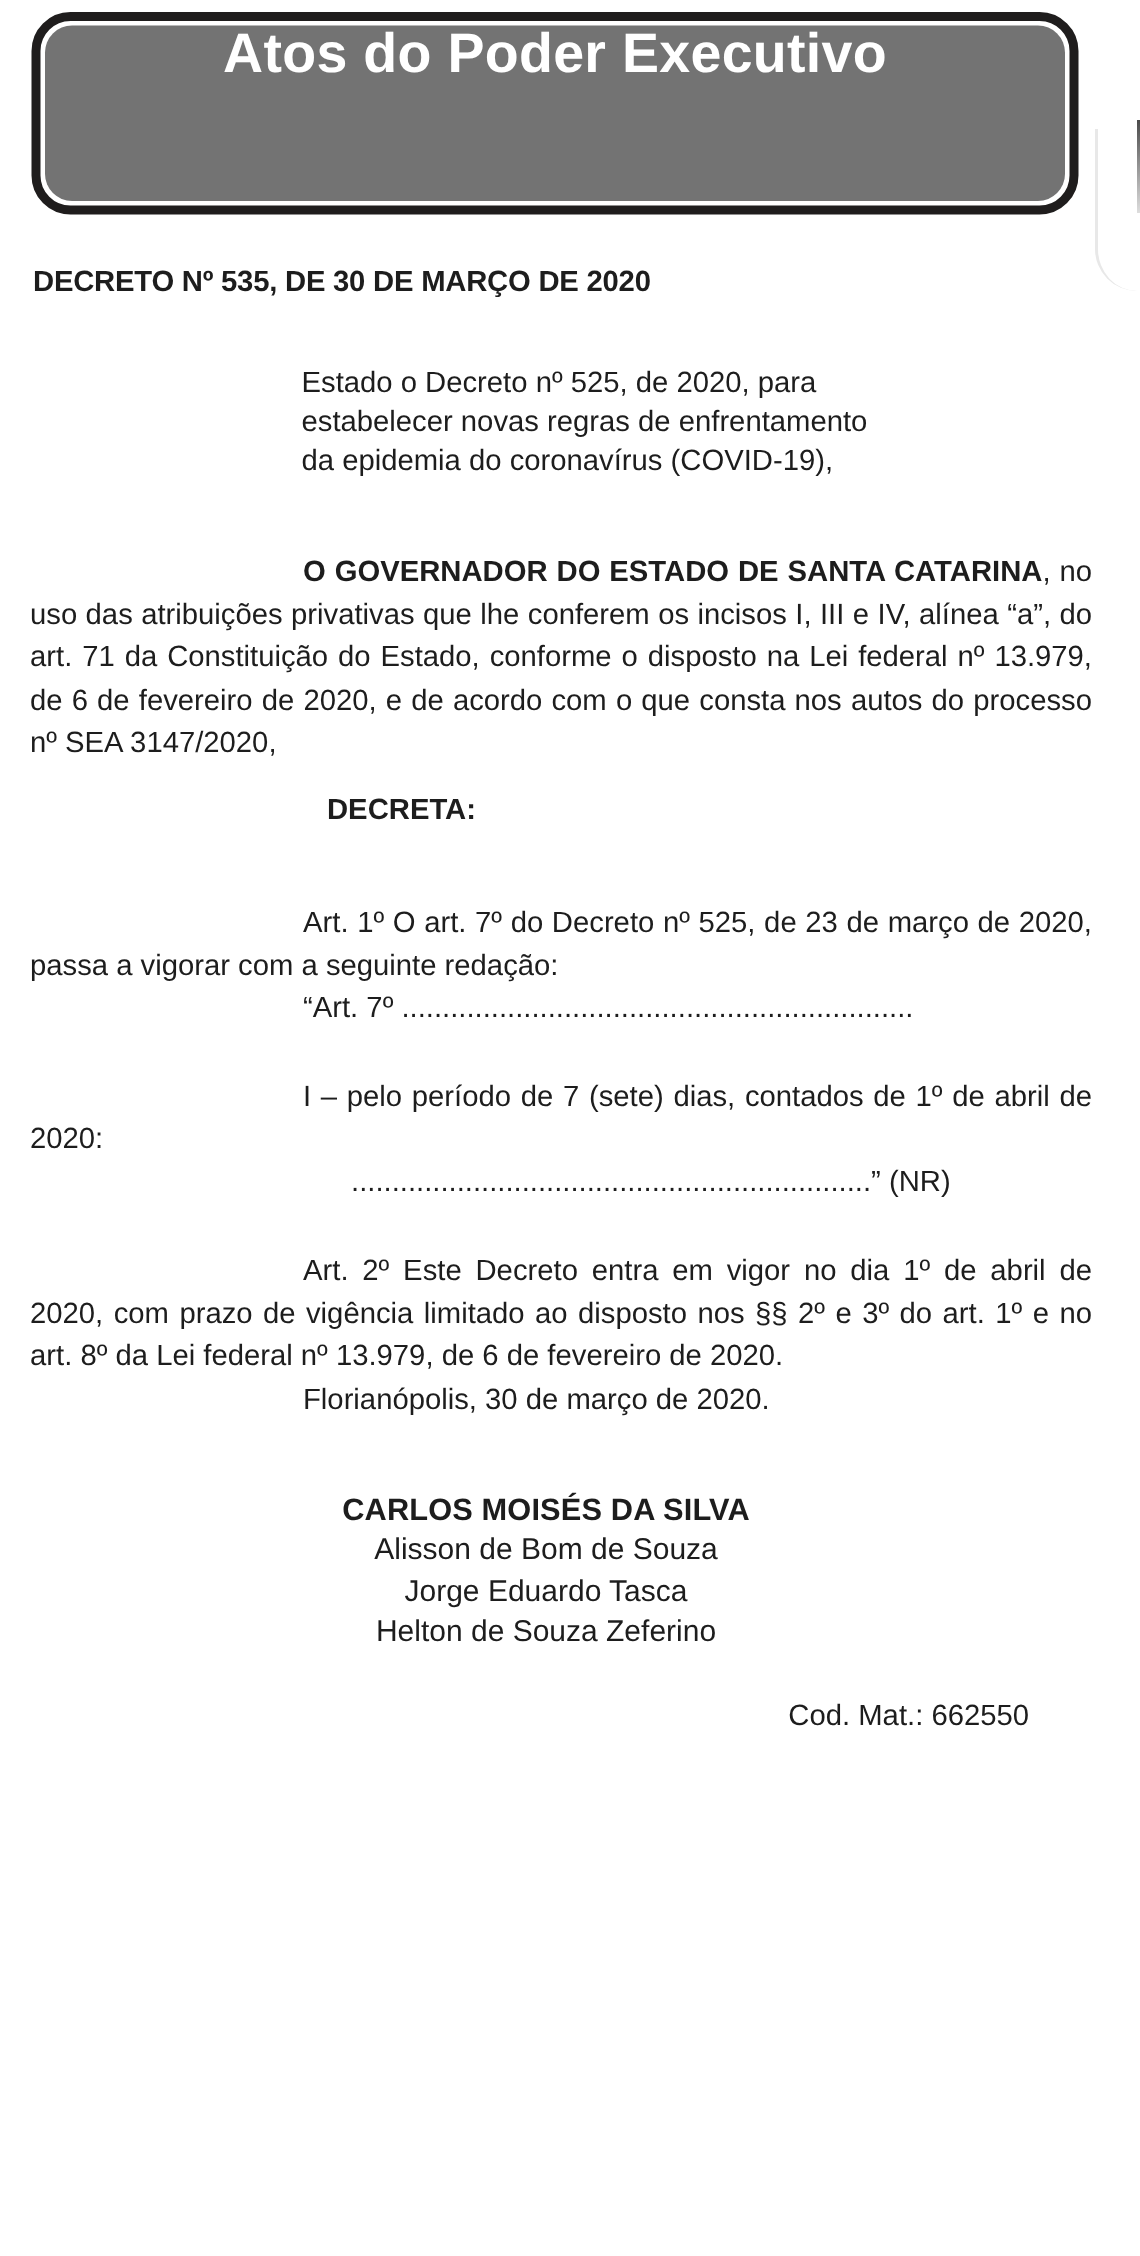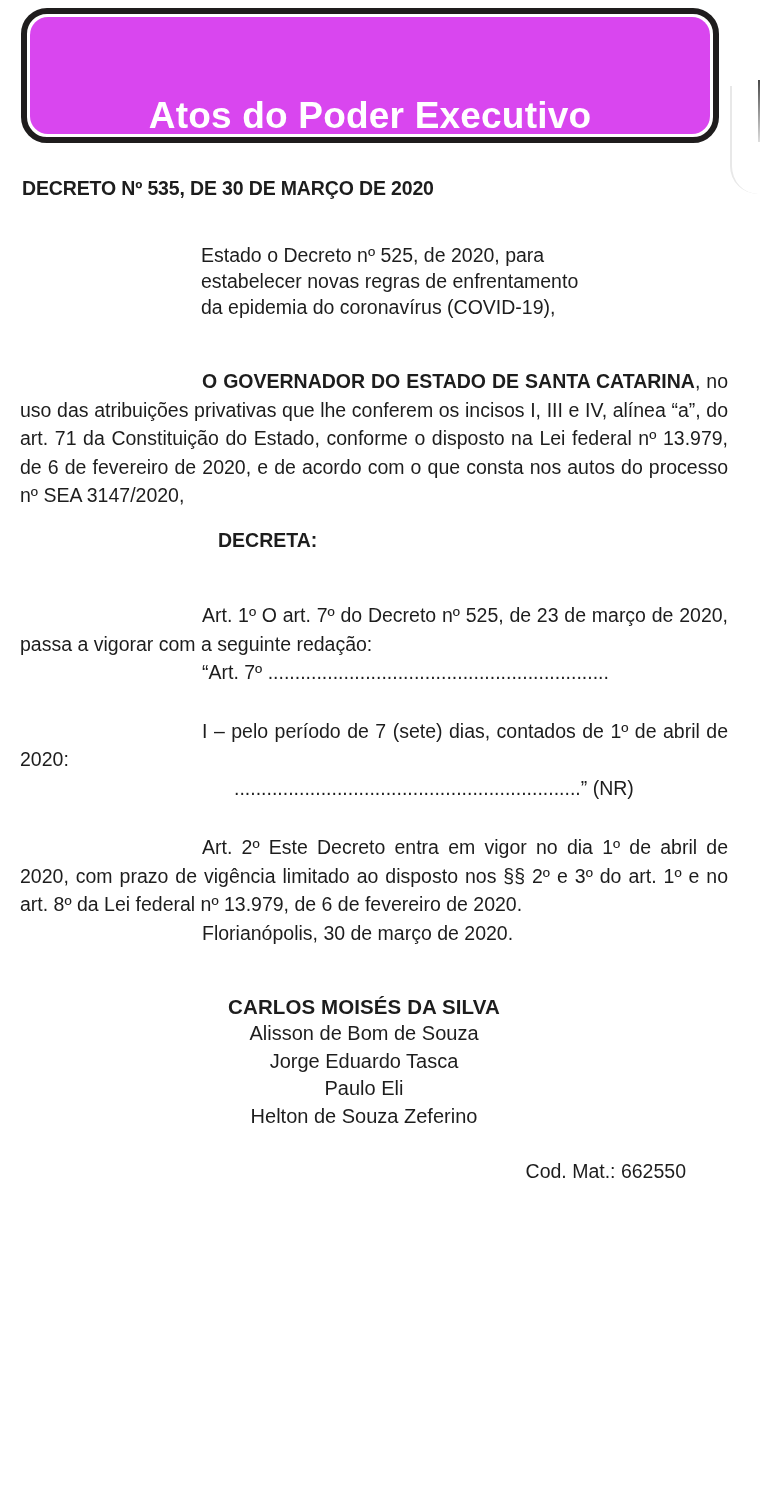--- a/index.html
+++ b/index.html
@@ -56,24 +56,24 @@
     box-sizing: border-box;
     border: 6px solid #1f1d1d;
     border-radius: 26px;
     background: #ffffff;
     padding: 3px;
   }
   .banner-inner {
     width: 100%;
     height: 100%;
     box-sizing: border-box;
-    background: #d946ef;
+    background: #737373;
     border-radius: 18px;
     display: flex;
-    align-items: flex-end;
+    align-items: flex-start;
     justify-content: center;
   }
   .banner-title {
     color: #ffffff;
     font-size: 37px;
     font-weight: bold;
     letter-spacing: .2px;
     line-height: 1;
     text-align: center;
     white-space: nowrap;
@@ -218,20 +218,19 @@
     <p class="quoted tail sp-quote2">................................................................” (NR)</p>
 
     <p class="para indent sp-art2">Art. 2º Este Decreto entra em vigor no dia 1º de abril de 2020, com prazo de vigência limitado ao disposto nos §§ 2º e 3º do art. 1º e no art. 8º da Lei federal nº 13.979, de 6 de fevereiro de 2020.</p>
 
     <p class="local sp-local">Florianópolis, 30 de março de 2020.</p>
 
     <div class="signatures">
       <div class="sig-governor">CARLOS MOISÉS DA SILVA</div>
       <div class="sig-name">Alisson de Bom de Souza</div>
       <div class="sig-name">Jorge Eduardo Tasca</div>
-      <div class="sig-name">Paulo Eli</div>
       <div class="sig-name">Helton de Souza Zeferino</div>
     </div>
 
     <div class="codmat">Cod. Mat.: 662550</div>
 
   </div>
 </div>
 
 </body></html>

